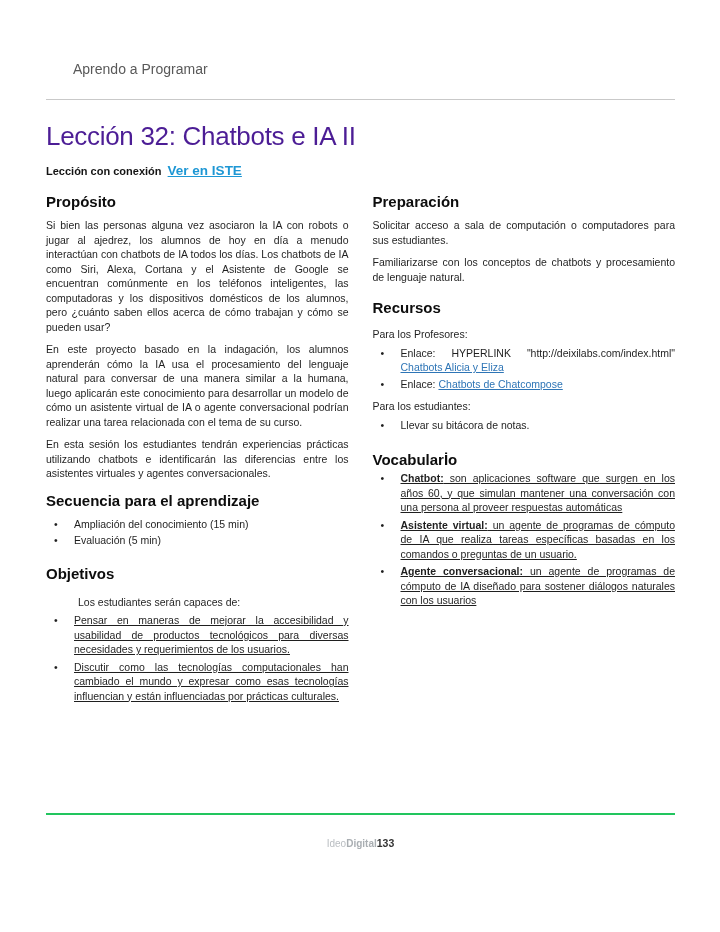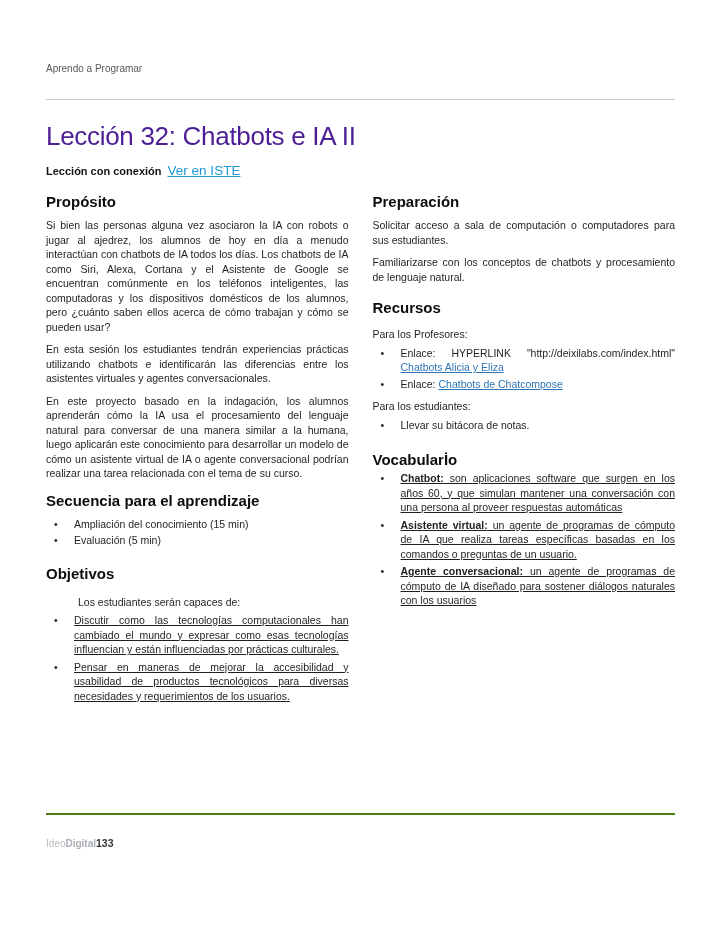--- a/index.html
+++ b/index.html
@@ -5,29 +5,29 @@
   html,body{margin:0;padding:0;background:#ffffff;}
   .page{
     position:relative;
     width:720px;height:932px;
     background:#ffffff;
     font-family:"Liberation Sans", sans-serif;
     color:#1f1f1f;
     overflow:hidden;
   }
   .content{padding:62px 45px 0 46px;}
-  .brand-header{font-size:10px;color:#595959;line-height:14px;}
+  .brand-header{font-size:14px;color:#595959;line-height:14px;margin-left:27px;}
   .top-rule{border:none;border-top:1px solid #c9c9c9;margin:23px 0 0 0;}
   .doc-title{
     color:#4c1d95;font-size:26px;font-weight:normal;
     margin:20px 0 0 0;letter-spacing:-0.3px;line-height:32px;
   }
   .subtitle{margin-top:11px;font-size:11px;font-weight:bold;color:#141414;}
   .iste-link{
-    font-size:13.5px;font-weight:normal;color:#1e97d4;
+    font-size:13.5px;font-weight:bold;color:#1e97d4;
     text-decoration:underline;cursor:pointer;margin-left:3px;
   }
   .columns{display:flex;gap:24px;margin-top:4px;justify-content:center;}
   .col{flex:1;min-width:0;}
   .sec-heading{font-size:15px;font-weight:bold;color:#0d0d0d;margin:10px 0 7px 0;line-height:19px;}
   .para{font-size:10.5px;line-height:14.5px;text-align:justify;margin:0 0 8px 0;color:#1f1f1f;}
   .plain{font-size:10.5px;line-height:14.5px;margin:0 0 4px 0;color:#1f1f1f;}
   .bullet-item{
     position:relative;padding-left:28px;
     font-size:10.5px;line-height:14.5px;text-align:justify;
@@ -36,23 +36,23 @@
   .bullet-item::before{
     content:"\2022";position:absolute;left:8px;top:0;
     font-size:10.5px;color:#1f1f1f;
   }
   .bullet-item.spaced{margin-bottom:3px;text-decoration:underline;}
   .term{font-weight:bold;}
   .doc-link{color:#2e75b6;text-decoration:underline;cursor:pointer;}
   .spread-line{display:flex;justify-content:space-between;}
   .footer{
     position:absolute;left:46px;right:45px;top:813px;
-    border-top:2px solid #4d7c0f;
+    border-top:2px solid #22c55e;
     padding-top:22px;
-    display:flex;justify-content:flex-start;align-items:baseline;
+    display:flex;justify-content:center;align-items:baseline;
   }
   .footer-brand{font-size:10px;color:#b9bdc1;}
   .footer-brand .bold-part{font-weight:bold;color:#a9aeb2;}
   .page-number{font-size:10.5px;font-weight:bold;color:#333333;}
 </style>
 </head>
 <body>
 
 <div class="page">
   <div class="content">
@@ -65,31 +65,31 @@
     <div class="subtitle">
       <span>Lección con conexión</span>
       <span class="iste-link">Ver en ISTE</span>
     </div>
 
     <div class="columns">
 
       <div class="col">
         <h2 class="sec-heading">Propósito</h2>
         <p class="para">Si bien las personas alguna vez asociaron la IA con robots o jugar al ajedrez, los alumnos de hoy en día a menudo interactúan con chatbots de IA todos los días. Los chatbots de IA como Siri, Alexa, Cortana y el Asistente de Google se encuentran comúnmente en los teléfonos inteligentes, las computadoras y los dispositivos domésticos de los alumnos, pero ¿cuánto saben ellos acerca de cómo trabajan y cómo se pueden usar?</p>
+        <p class="para">En este proyecto basado en la indagación, los alumnos aprenderán cómo la IA usa el procesamiento del lenguaje natural para conversar de una manera similar a la humana, luego aplicarán este conocimiento para desarrollar un modelo de cómo un asistente virtual de IA o agente conversacional podrían realizar una tarea relacionada con el tema de su curso.</p>
         <p class="para">En esta sesión los estudiantes tendrán experiencias prácticas utilizando chatbots e identificarán las diferencias entre los asistentes virtuales y agentes conversacionales.</p>
-        <p class="para">En este proyecto basado en la indagación, los alumnos aprenderán cómo la IA usa el procesamiento del lenguaje natural para conversar de una manera similar a la humana, luego aplicarán este conocimiento para desarrollar un modelo de cómo un asistente virtual de IA o agente conversacional podrían realizar una tarea relacionada con el tema de su curso.</p>
 
         <h2 class="sec-heading">Secuencia para el aprendizaje</h2>
         <div class="bullet-item">Ampliación del conocimiento (15 min)</div>
         <div class="bullet-item">Evaluación (5 min)</div>
 
         <h2 class="sec-heading" style="margin-top:16px;">Objetivos</h2>
         <p class="plain" style="margin-top:12px;margin-left:32px;">Los estudiantes serán capaces de:</p>
+        <div class="bullet-item spaced">Pensar en maneras de mejorar la accesibilidad y usabilidad de productos tecnológicos para diversas necesidades y requerimientos de los usuarios.</div>
         <div class="bullet-item spaced">Discutir como las tecnologías computacionales han cambiado el mundo y expresar como esas tecnologías influencian y están influenciadas por prácticas culturales.</div>
-        <div class="bullet-item spaced">Pensar en maneras de mejorar la accesibilidad y usabilidad de productos tecnológicos para diversas necesidades y requerimientos de los usuarios.</div>
       </div>
 
       <div class="col">
         <h2 class="sec-heading">Preparación</h2>
         <p class="para">Solicitar acceso a sala de computación o computadores para sus estudiantes.</p>
         <p class="para">Familiarizarse con los conceptos de chatbots y procesamiento de lenguaje natural.</p>
 
         <h2 class="sec-heading" style="margin-top:14px;">Recursos</h2>
         <p class="plain" style="margin-top:10px;">Para los Profesores:</p>
 

